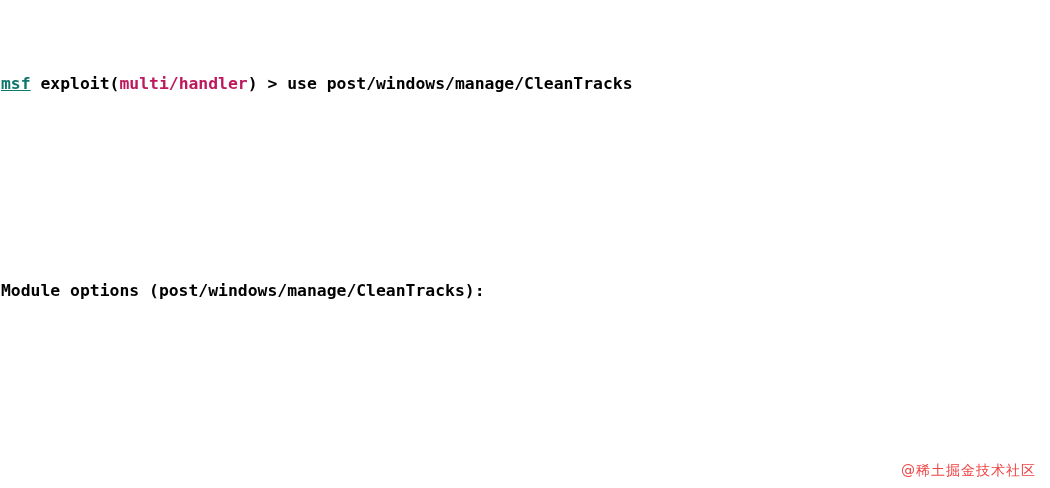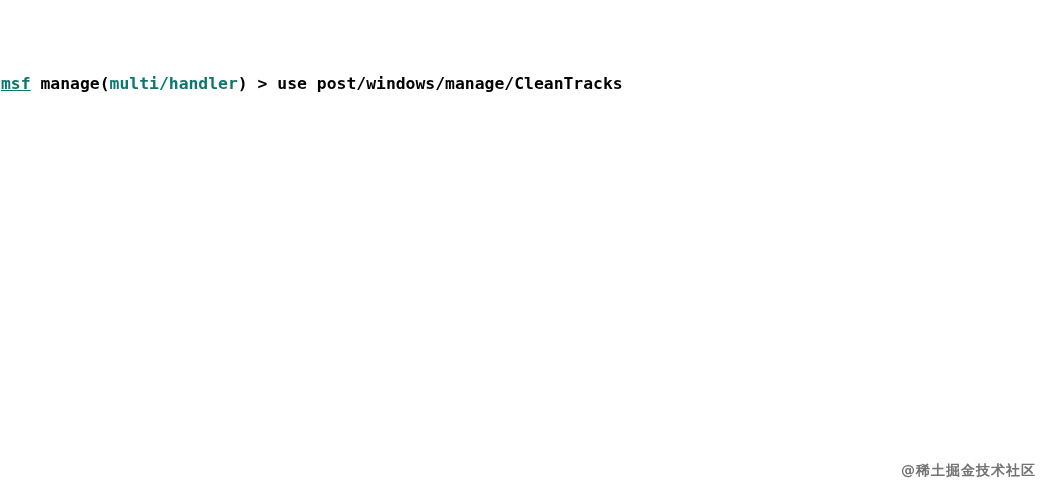--- a/index.html
+++ b/index.html
@@ -33,45 +33,46 @@
     white-space: pre;
     margin: 0;
     padding: 0 0 0 1px;
   }
   .blank { height: 23px; }
   .msf {
     text-decoration: underline;
     color: #0f766e;
   }
   .modpath {
-    color: #0f766e;
+    color: #be185d;
   }
   .watermark {
     position: absolute;
     right: 14px;
     bottom: 6px;
     font-family: "DejaVu Sans", "Liberation Sans", sans-serif;
     font-size: 14px;
-    font-weight: bold;
-    color: #737373;
+    font-weight: normal;
+    color: #ef4444;
     letter-spacing: 1px;
     white-space: pre;
     text-align: center;
   }
 </style>
 </head>
 <body>
 
 <div id="terminal">
 
-  <div class="line"><span class="msf">msf</span><span> manage(</span><span class="modpath">multi/handler</span><span>) &gt; use post/windows/manage/CleanTracks</span></div>
+  <div class="line"><span class="msf">msf</span><span> exploit(</span><span class="modpath">multi/handler</span><span>) &gt; use post/windows/manage/CleanTracks</span></div>
 
 
   <div class="blank"></div>
 
+  <div class="line">Module options (post/windows/manage/CleanTracks):</div>
 
   <div class="blank"></div>
 
   
 
   
 
   
 
   

